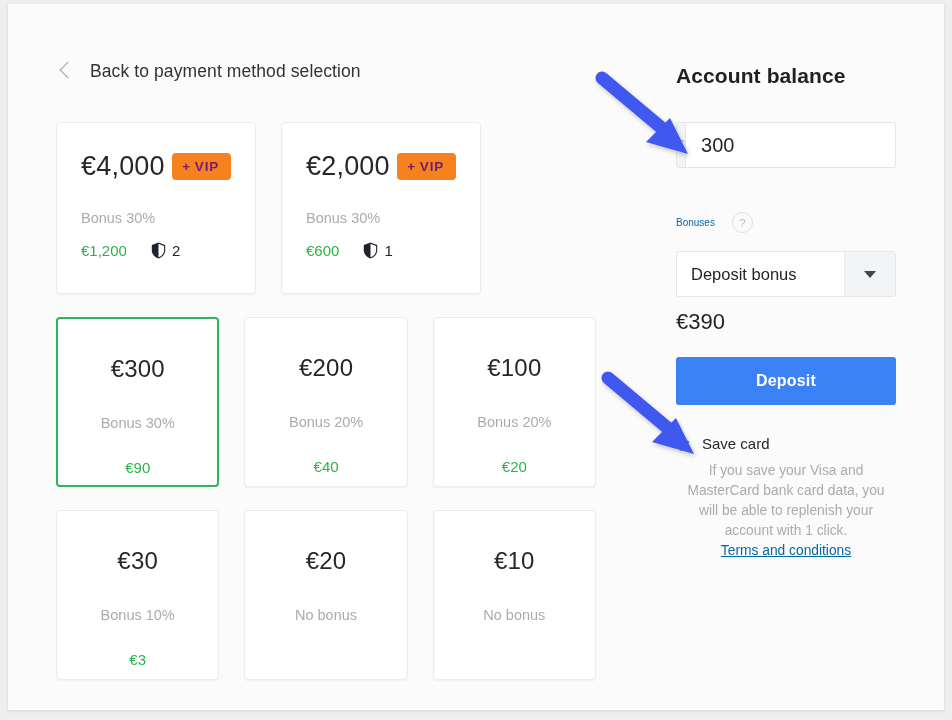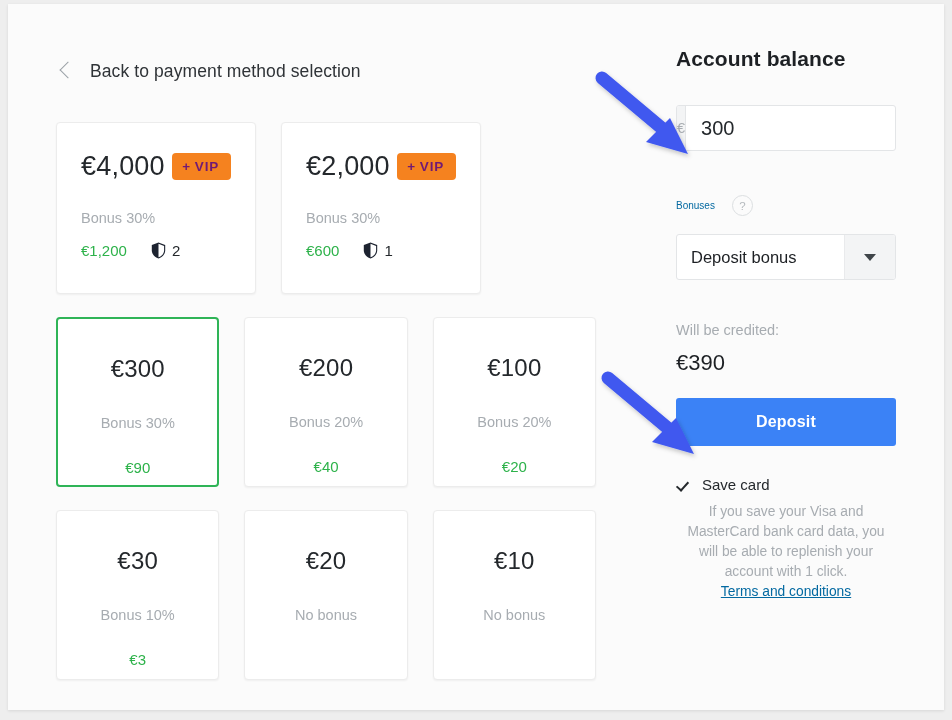--- a/index.html
+++ b/index.html
@@ -155,21 +155,21 @@
   .shield-count {
     font-size: 15px;
     color: #24282c;
     margin-left: 6px;
   }
 
   
   .panel {
     position: absolute;
     left: 668px;
-    top: 43px;
+    top: 60px;
     width: 230px;
   }
   .panel-title {
     font-size: 21px;
     font-weight: bold;
     color: #1d2024;
     letter-spacing: 0.1px;
     margin: 0 0 34px 0;
   }
 
@@ -438,21 +438,20 @@
       <span class="help">?</span>
     </div>
 
     <div class="select-box">
       <span class="select-value">Deposit bonus</span>
       <span class="select-btn">
         <span class="caret"></span>
       </span>
     </div>
 
-    <div class="credited-label">Will be credited:</div>
     <div class="credited-value">€390</div>
 
     <button class="deposit-btn">Deposit</button>
 
     <div class="save-row">
       <span class="cbox"></span>
       <span class="save-label">Save card</span>
     </div>
 
     <div class="disclaimer">

